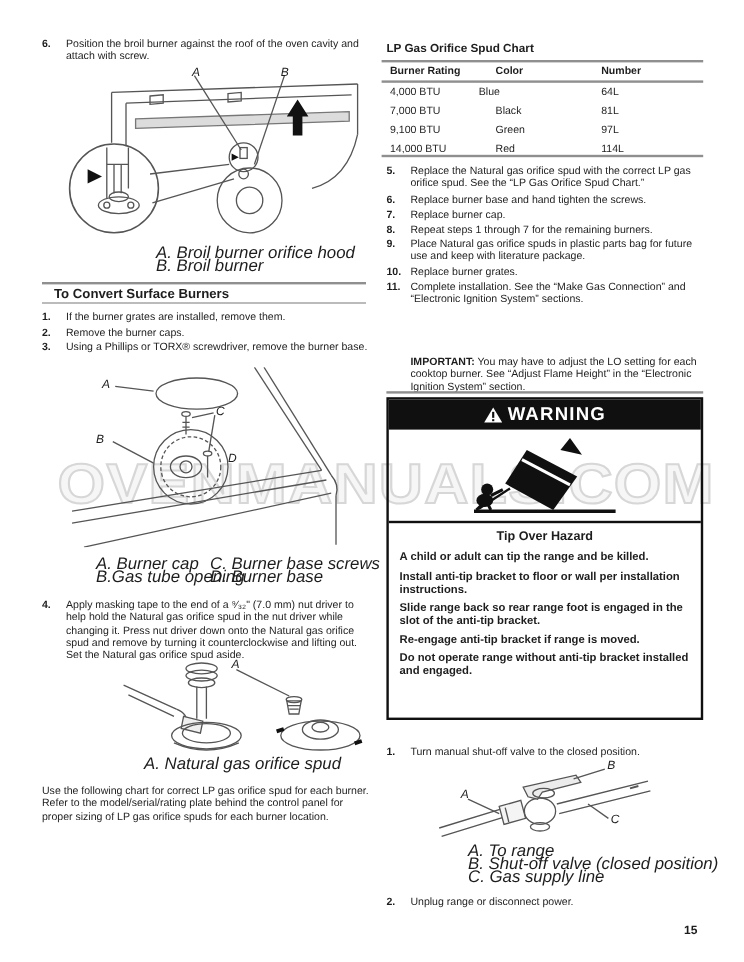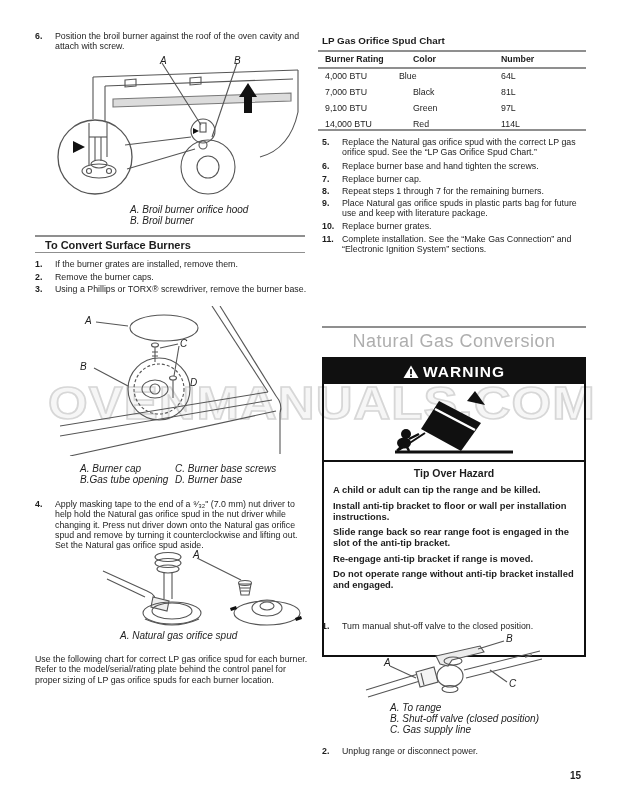--- a/index.html
+++ b/index.html
@@ -6,31 +6,31 @@
   .page{position:relative;width:620px;height:802px;background:#fff;overflow:hidden;
         font-family:"Liberation Sans",sans-serif;color:#1d1d1d;}
   
   .watermark{position:absolute;left:48px;top:374px;width:530px;height:56px;
     font-size:51px;font-weight:bold;letter-spacing:1px;white-space:nowrap;
     color:#f6f6f6;-webkit-text-stroke:1.8px #d7d7d7;z-index:1;transform:scaleY(.92);}
   .step{position:absolute;display:flex;font-size:8.8px;line-height:10.3px;z-index:2;}
   .step .num{font-weight:bold;width:20px;flex:none;}
   .step .txt{flex:1;}
   .para{position:absolute;font-size:8.8px;line-height:10.3px;z-index:2;}
-  .cap{position:absolute;font-style:italic;font-size:10px;line-height:10.8px;z-index:2;}
+  .cap{position:absolute;font-style:italic;font-size:14px;line-height:10.8px;z-index:2;}
   .lbl{position:absolute;font-style:italic;font-size:10px;z-index:3;}
   .rule{position:absolute;height:1.6px;background:#8f8f8f;z-index:2;}
   .h-section{position:absolute;font-size:11px;font-weight:bold;z-index:2;}
   .h-chart{position:absolute;font-size:9.8px;font-weight:bold;z-index:2;}
   .tcell{position:absolute;font-size:8.8px;z-index:2;}
   .tcell.hd{font-weight:bold;}
   .gray-title{position:absolute;font-size:18px;color:#aeaeae;text-align:center;
     letter-spacing:.5px;z-index:2;}
   
-  .warnbox{position:absolute;left:322px;top:357px;width:264px;height:300px;
+  .warnbox{position:absolute;left:322px;top:331px;width:264px;height:269px;
     border:2.5px solid #101010;box-sizing:border-box;z-index:2;background:transparent;}
   .warnbanner{height:25px;background:#101010;color:#fff;display:flex;align-items:center;
     justify-content:center;gap:4px;font-weight:bold;font-size:15.5px;letter-spacing:1px;}
   .pictwrap{height:76px;border-bottom:2.5px solid #101010;display:flex;
     align-items:center;justify-content:center;}
   .warntext{padding:4px 9px 0 9px;}
   .warntext .ttl{text-align:center;font-size:10.5px;font-weight:bold;margin:1px 0 5px 0;}
   .warntext p{margin:0 0 4.5px 0;font-size:9.4px;font-weight:bold;line-height:11px;}
   .pgnum{position:absolute;font-size:10px;font-weight:bold;z-index:2;}
   svg{position:absolute;z-index:2;}
@@ -219,20 +219,23 @@
   <div class="step" style="left:322px;top:221px;width:268px">
     <span class="num">10.</span>
     <span class="txt">Replace burner grates.</span>
   </div>
   <div class="step" style="left:322px;top:234px;width:268px">
     <span class="num">11.</span>
     <span class="txt">Complete installation. See the “Make Gas Connection” and “Electronic Ignition System” sections.</span>
   </div>
 
 
+  <div class="para" style="left:342px;top:296px;width:249px">
+    <span style="font-weight:bold">IMPORTANT:</span><span> You may have to adjust the LO setting for each cooktop burner. See “Adjust Flame Height” in the “Electronic Ignition System” section.</span>
+  </div>
 
   <div class="rule" style="left:322px;top:326px;width:264px"></div>
   <div class="gray-title" style="left:322px;top:331px;width:264px">Natural Gas Conversion</div>
 
   <div class="warnbox">
     <div class="warnbanner">
       <svg width="16" height="14" viewBox="0 0 16 14" style="position:static">
         <polygon points="8,0.5 15.5,13 0.5,13" fill="#fff"></polygon>
         <rect x="7.1" y="4.2" width="1.8" height="5" fill="#101010"></rect>
         <rect x="7.1" y="10.3" width="1.8" height="1.7" fill="#101010"></rect>

